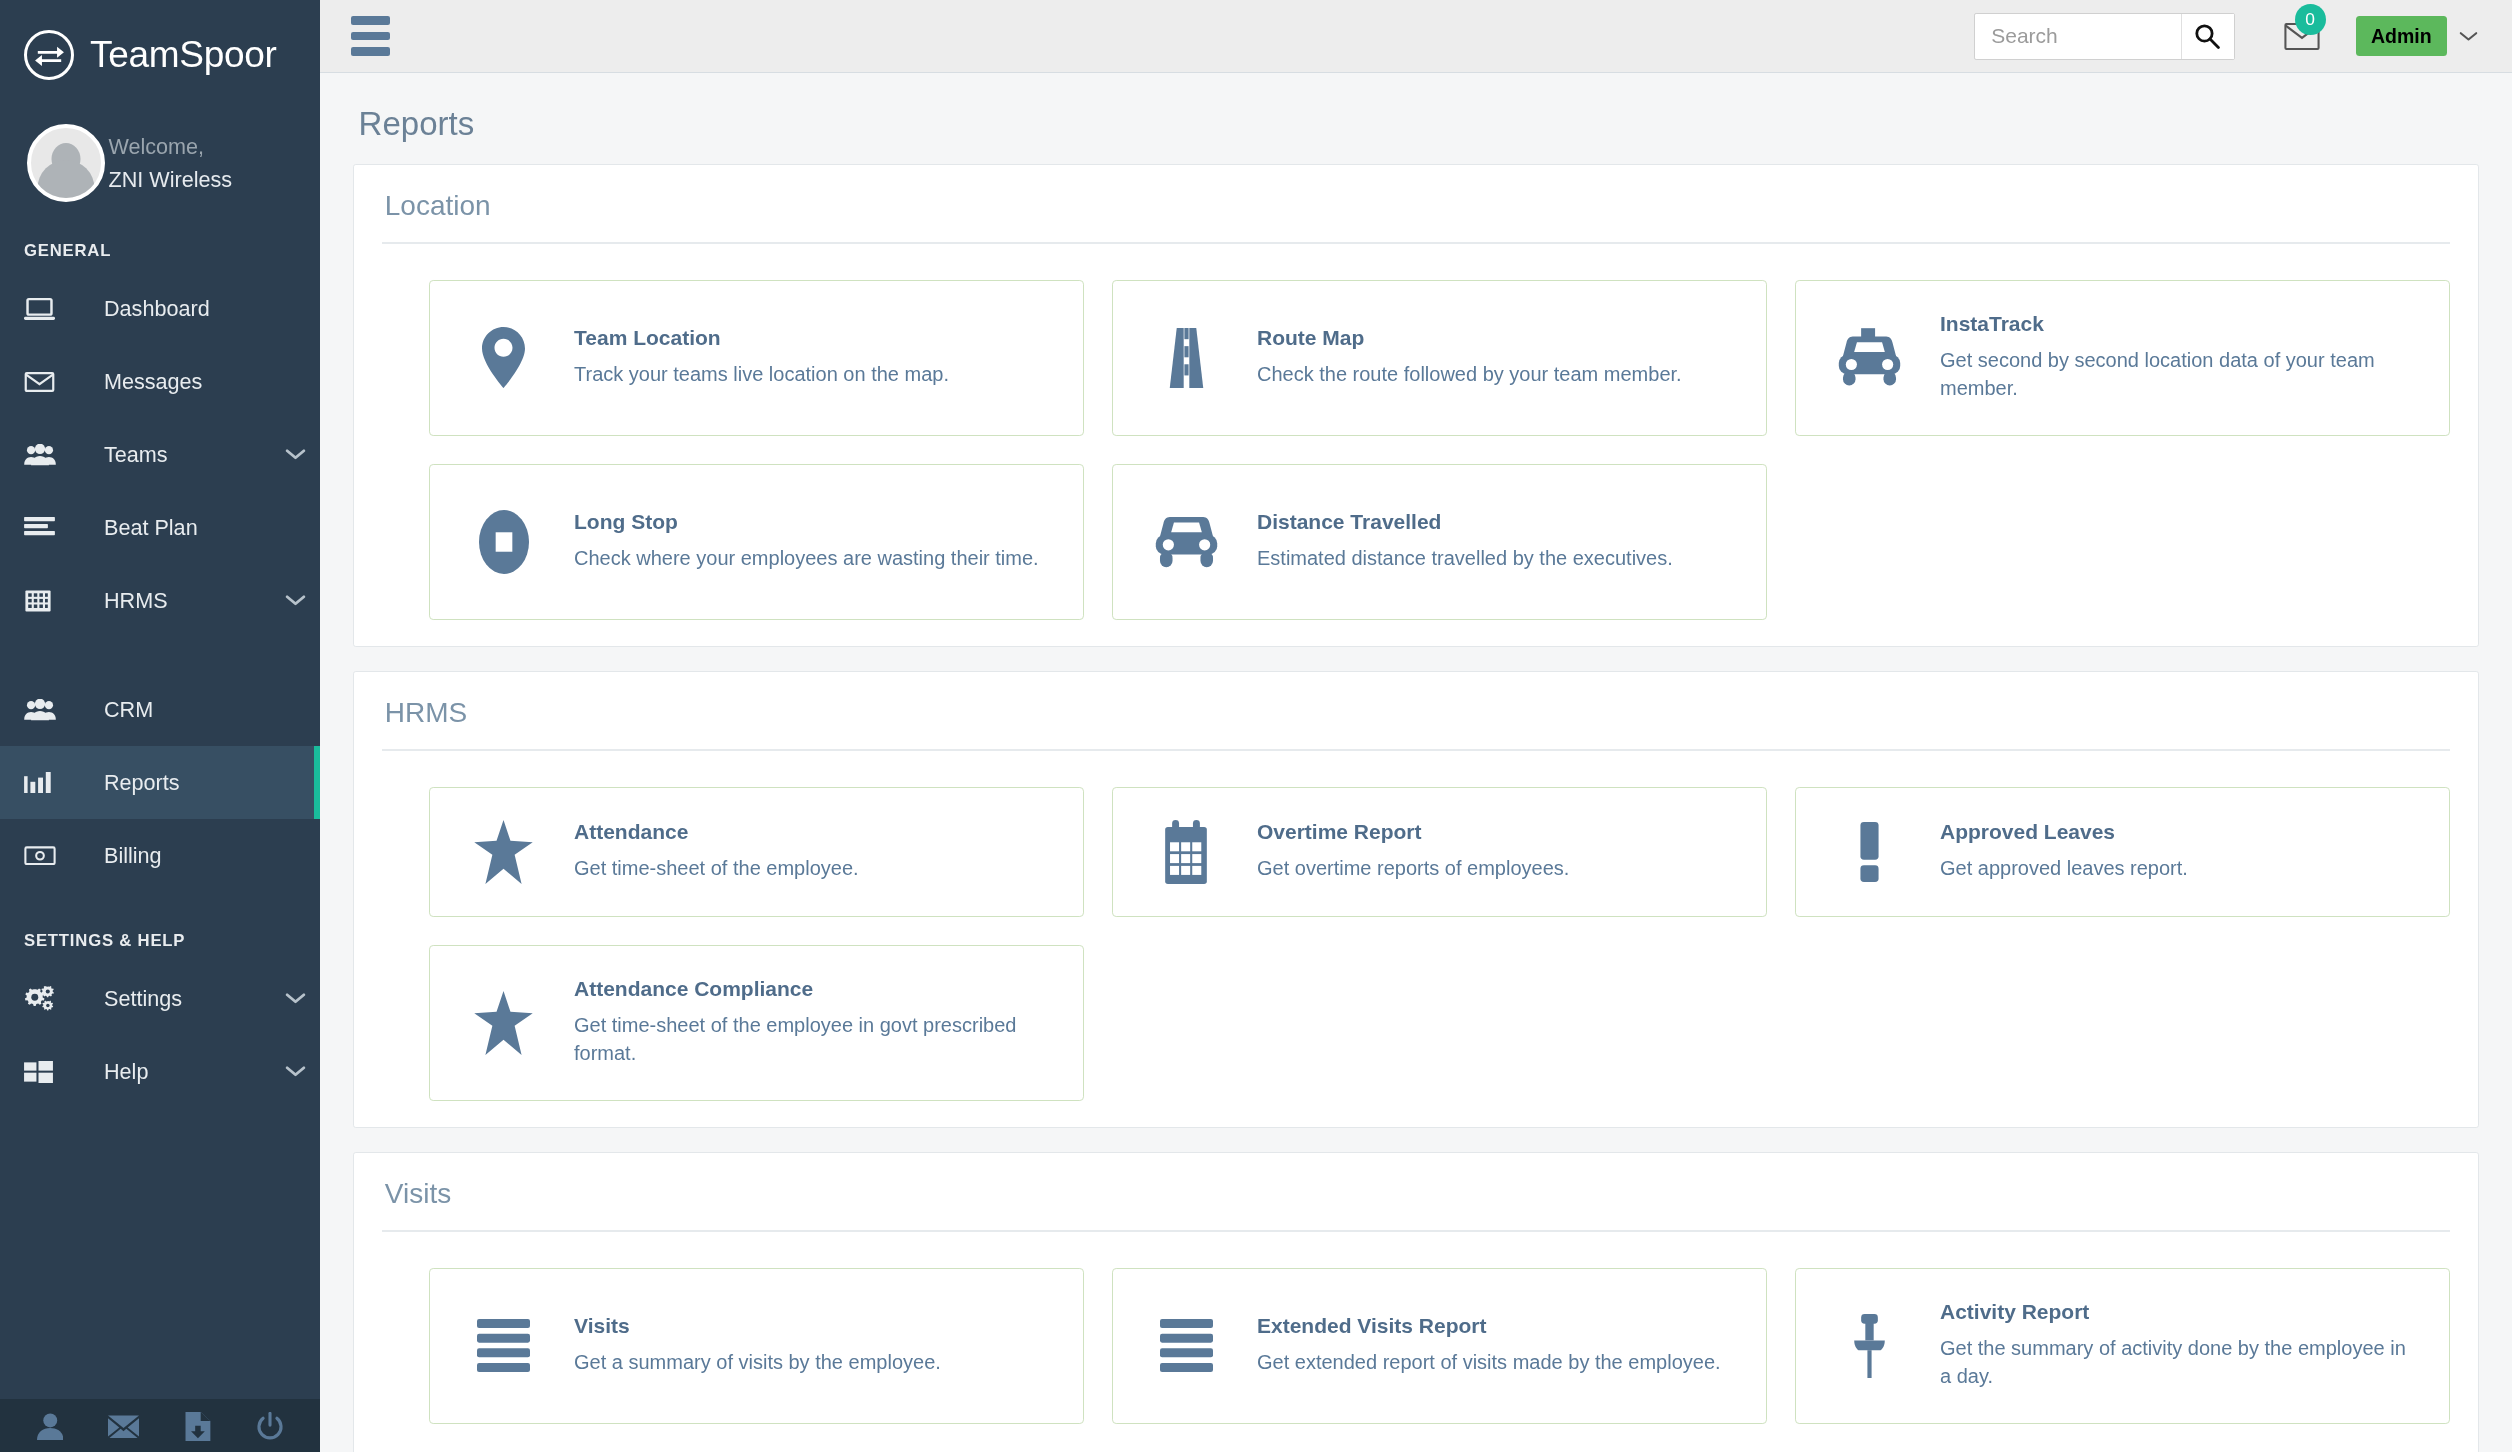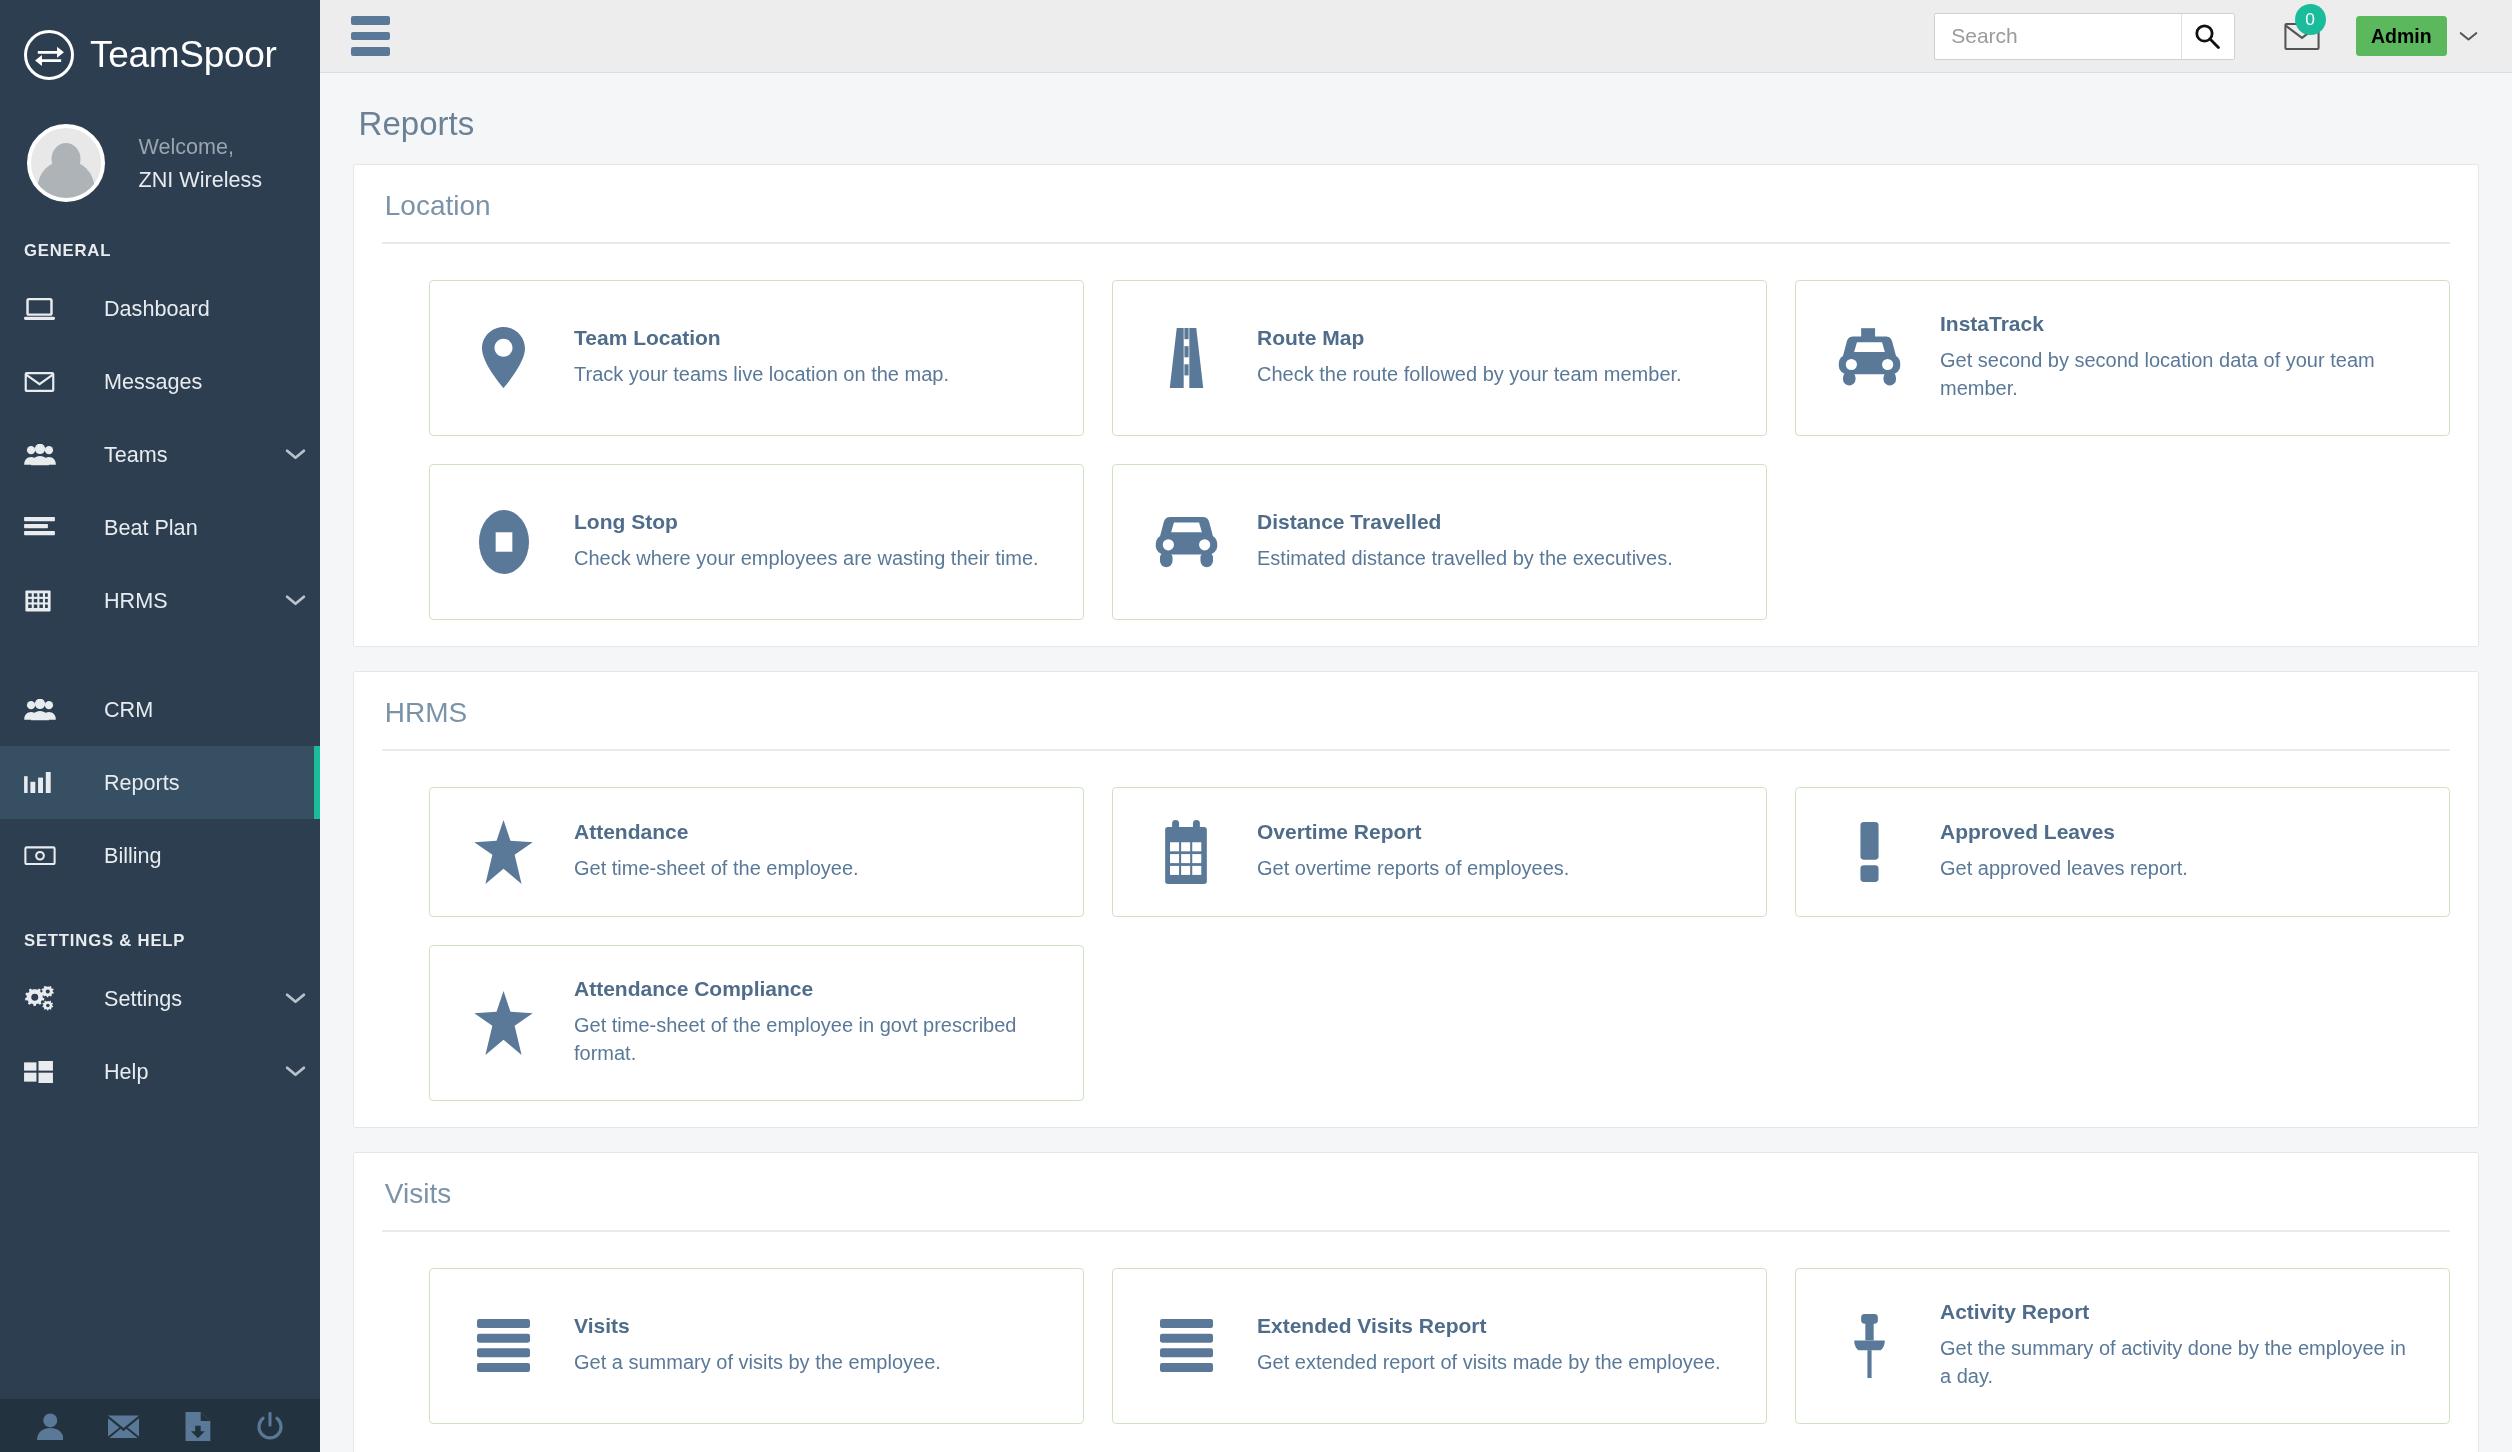--- a/index.html
+++ b/index.html
@@ -17,21 +17,21 @@
     display: flex; flex-direction: column;
   }
   .brand { display: flex; align-items: center; gap: 16px; padding: 28px 0 0 24px; height: 82px; }
   .brand-mark {
     width: 50px; height: 50px; border-radius: 50%;
     border: 3.5px solid #ffffff; display: flex;
     align-items: center; justify-content: center; flex: 0 0 50px;
   }
   .brand-name { color: #fff; font-size: 37px; letter-spacing: -0.3px; font-weight: 400; }
 
-  .user-block { display: flex; align-items: center; gap: 34px; padding: 42px 0 0 26.5px; }
+  .user-block { display: flex; align-items: center; gap: 4px; padding: 42px 0 0 26.5px; }
   .avatar {
     width: 78px; height: 78px; border-radius: 50%;
     background: #e8e8e8; border: 4.9px solid #ffffff;
     flex: 0 0 78px; position: relative; overflow: hidden;
   }
   .avatar::before { content:""; position:absolute; width:29px; height:32px; border-radius:50%;
     background:#aeb3b7; left:50%; top:15.4px; transform:translateX(-50%); }
   .avatar::after { content:""; position:absolute; width:57px; height:42px; border-radius:29px 29px 0 0;
     background:#aeb3b7; left:50%; bottom:-4.2px; transform:translateX(-50%); }
   .welcome { line-height: 1.55; }
@@ -66,21 +66,21 @@
   .topbar {
     height: 73px; flex: 0 0 73px; background: #ededed;
     border-bottom: 1.4px solid #d7dde2;
     display: flex; align-items: center; padding: 0 33px 0 31px;
   }
   .hamburger { display: flex; flex-direction: column; gap: 7px; cursor: pointer; }
   .hamburger span { display:block; width: 39px; height: 8.4px; background: #5a7998; border-radius: 2.1px; }
   .top-right { margin-left: auto; display: flex; align-items: center; gap: 0; }
   .searchbox { display: flex; height: 47px; border: 1.4px solid #d0d0d0; background: #fff; border-radius: 2.1px; }
   .searchbox input {
-    width: 246px; border: none; outline: none; padding: 0 16.7px;
+    width: 206px; border: none; outline: none; padding: 0 16.7px;
     font-size: 21px; color: #333; font-family: "Liberation Sans", sans-serif; background: transparent;
   }
   .searchbox input::placeholder { color: #9b9b9b; }
   .search-btn {
     width: 53px; border: none; border-left: 1.4px solid #e0e0e0; background: #fff;
     display:flex; align-items:center; justify-content:center; cursor: pointer;
   }
   .mail-wrap { position: relative; margin-left: 49px; cursor: pointer; }
   .badge {
     position: absolute; top: -18px; left: 11px;

